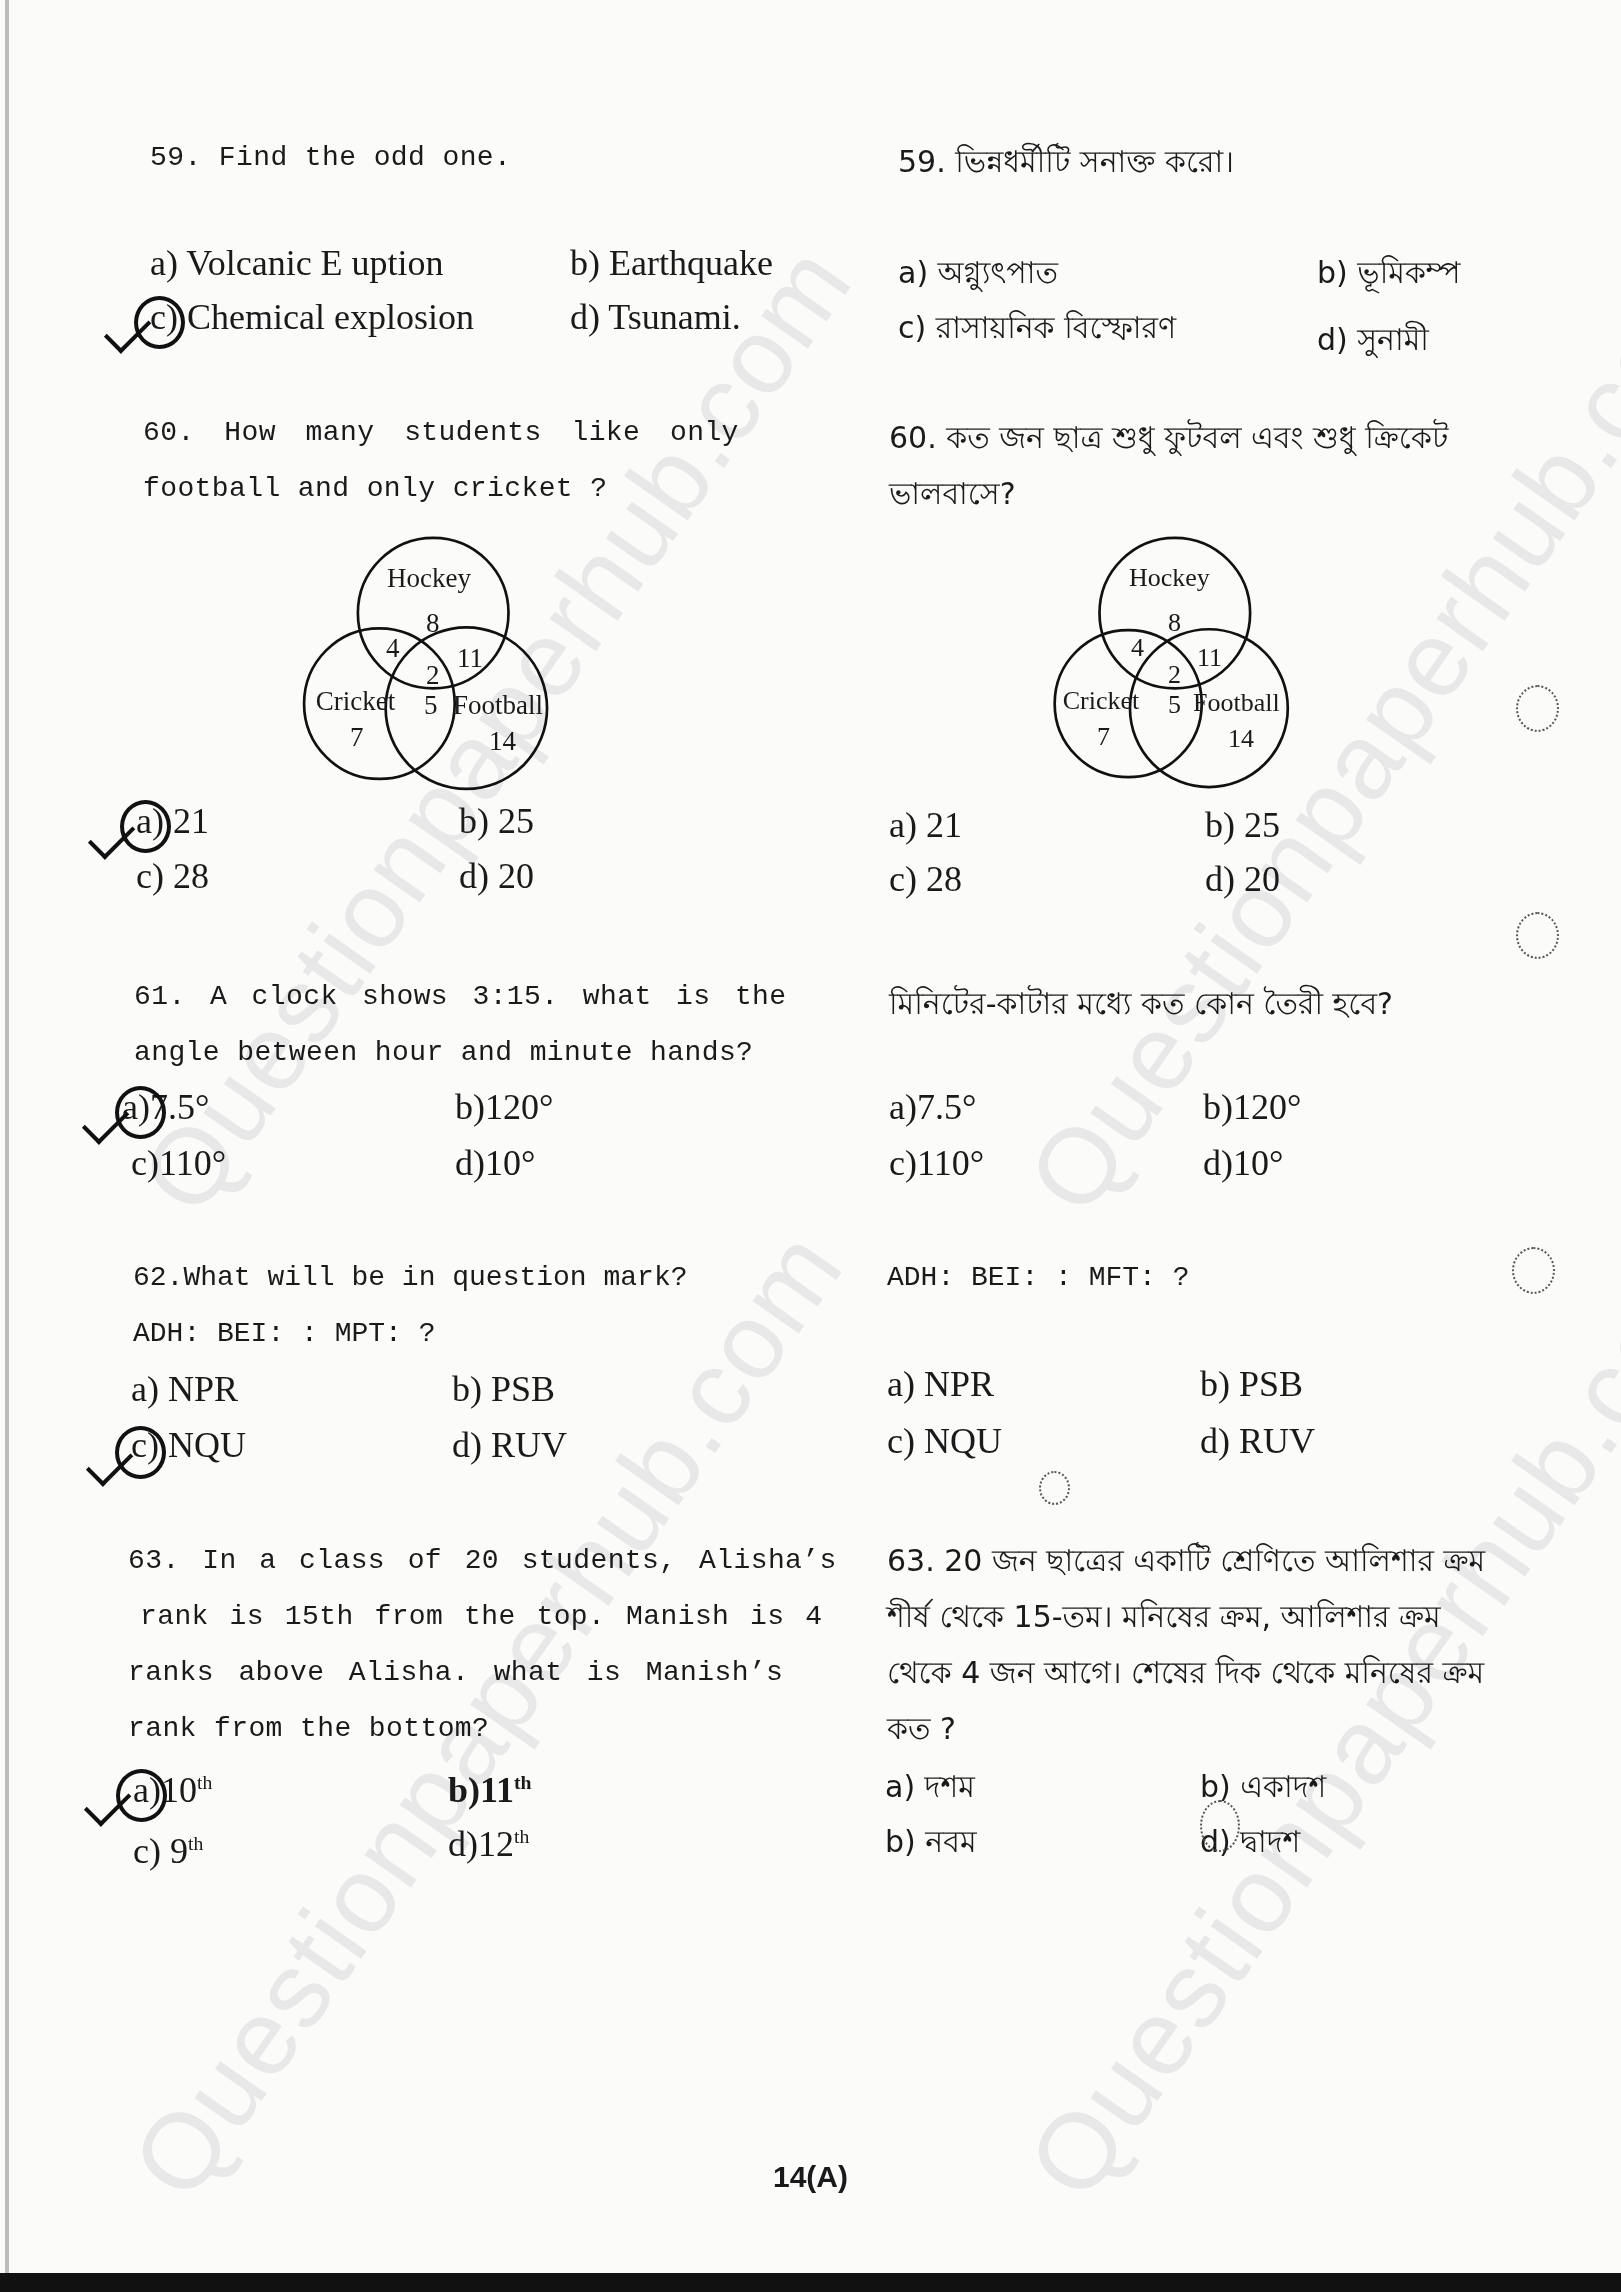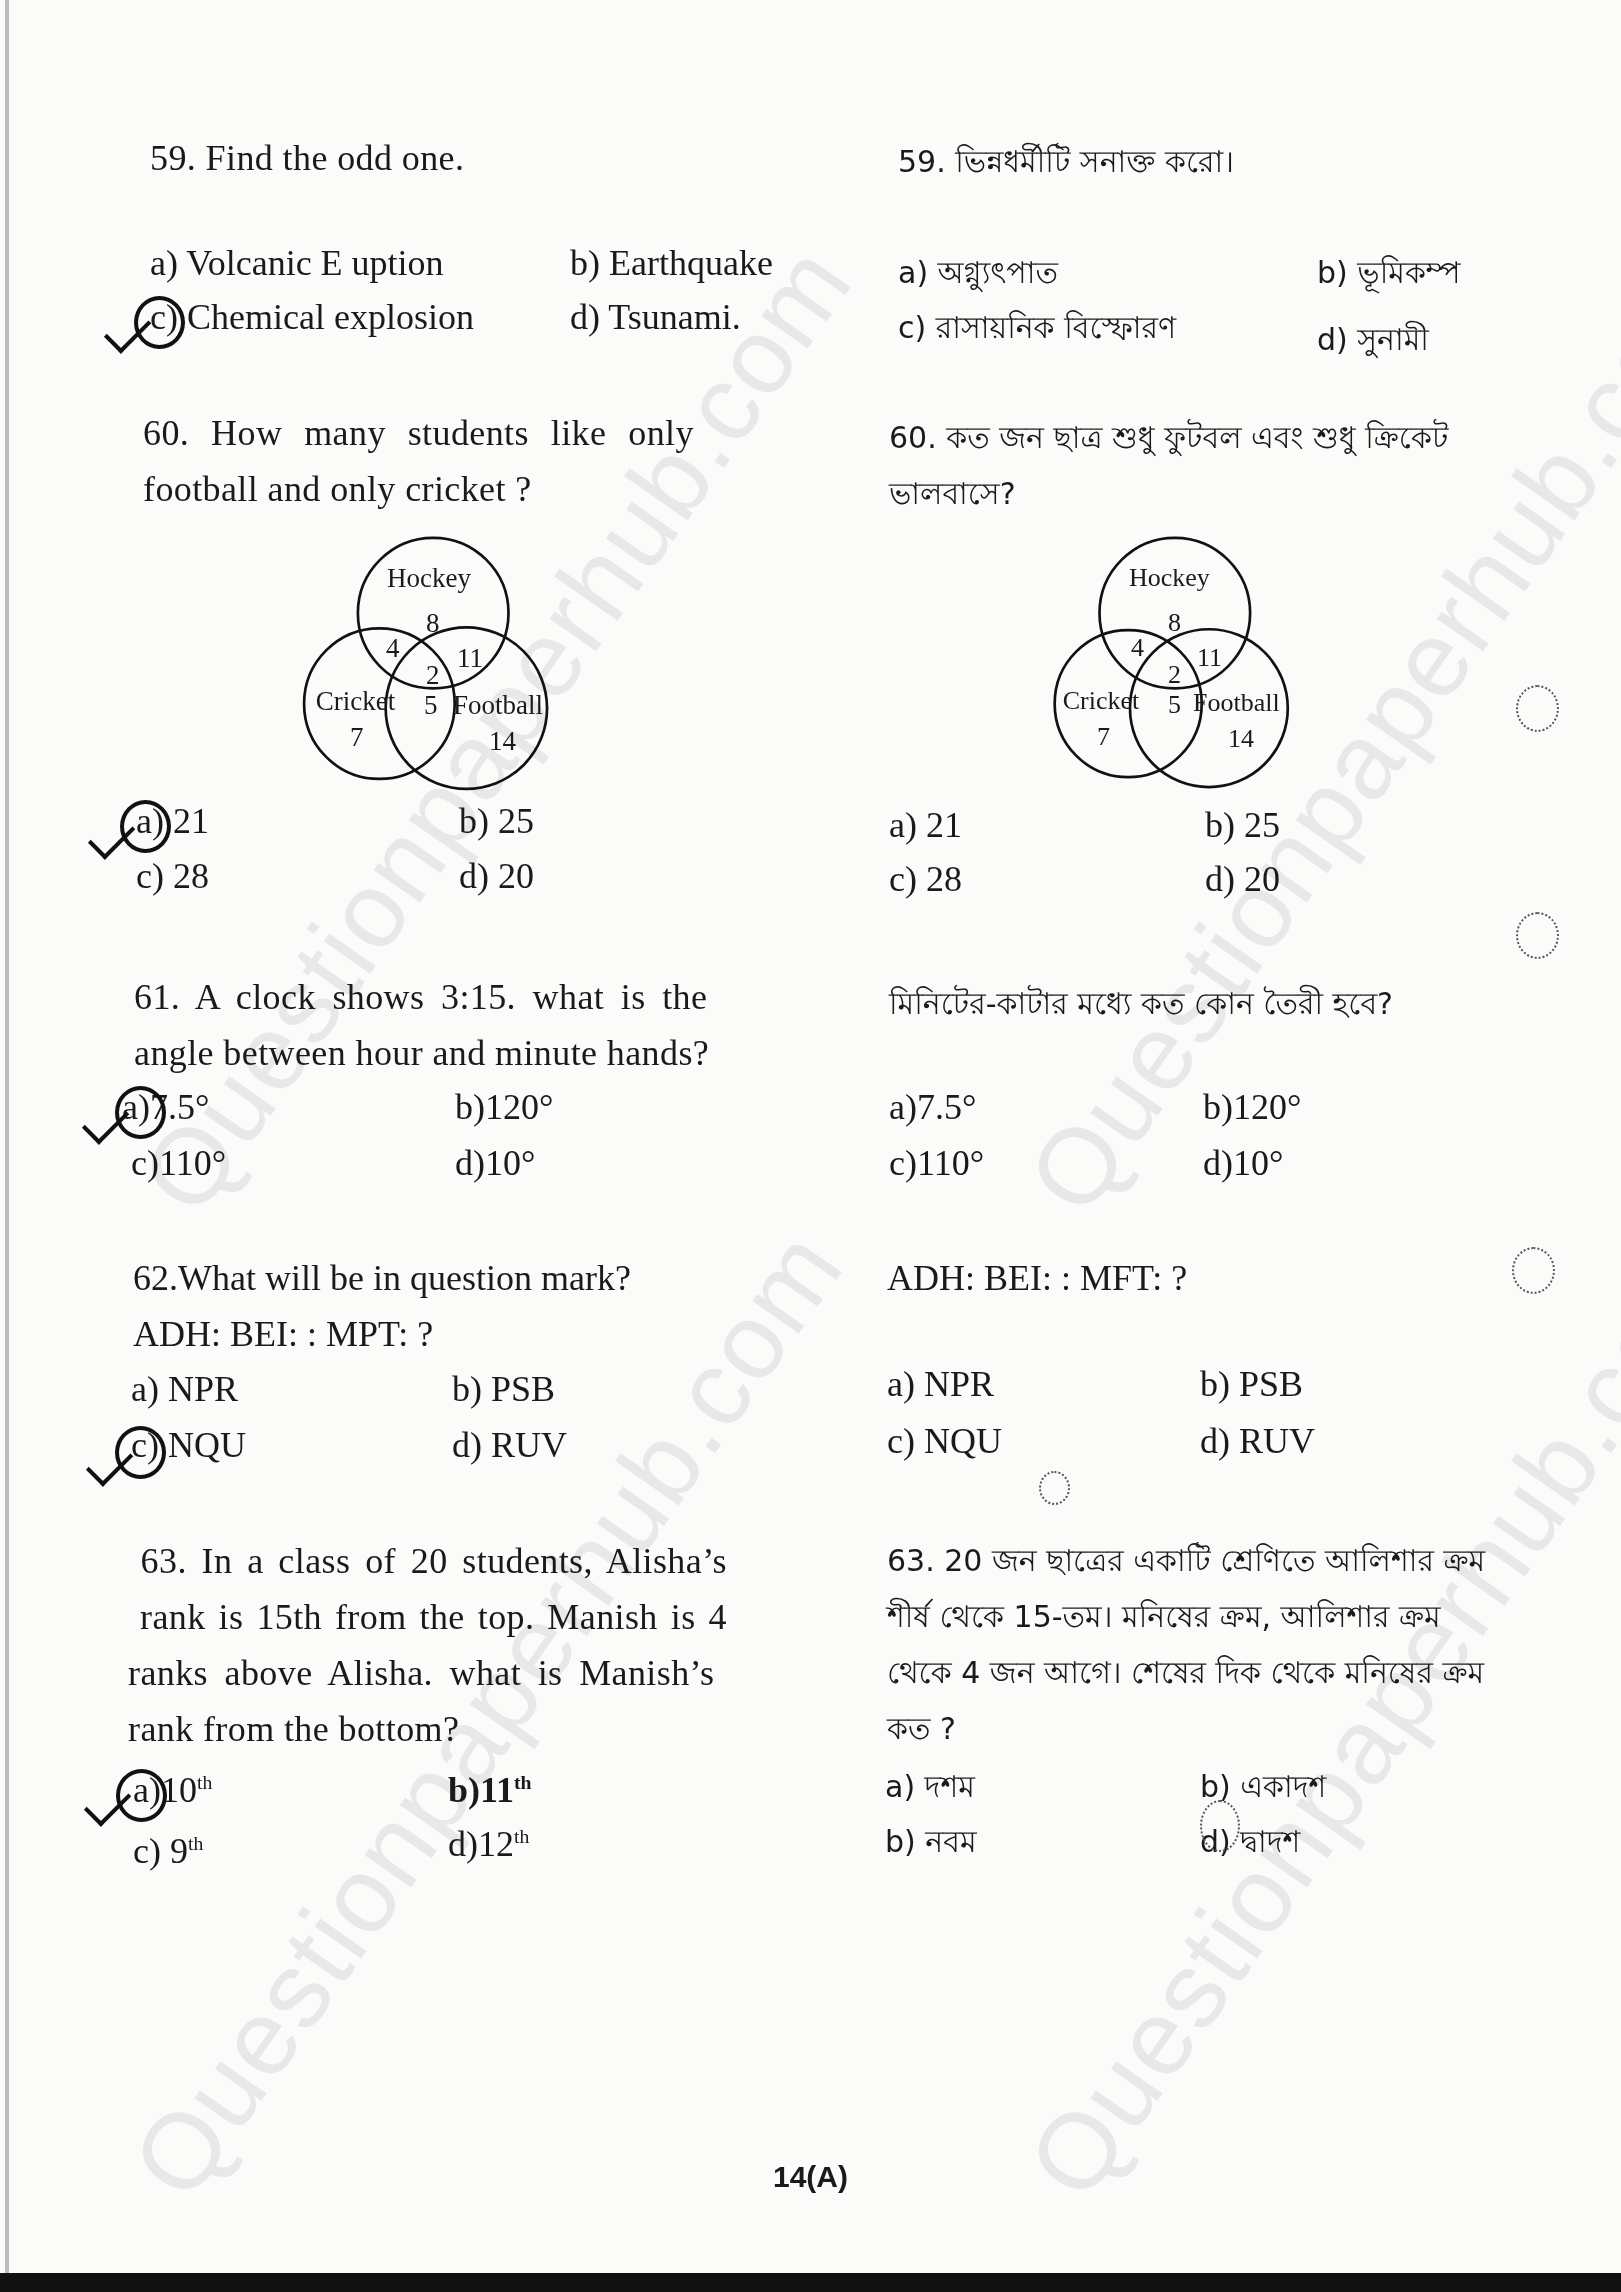--- a/index.html
+++ b/index.html
@@ -9,21 +9,21 @@
     font-family: "Liberation Serif", "DejaVu Serif", serif;
     color: #1a1a1a;
   }
   .left-edge { position: absolute; left: 5.4px; top: 0; width: 3.6px; height: 2293px; background: #bdbdbd; }
   .watermark {
     position: absolute; font-family: "Liberation Sans", "DejaVu Sans", sans-serif;
     font-size: 107px; color: rgba(150,150,150,0.18); transform: rotate(-55deg);
     transform-origin: left top; white-space: nowrap; pointer-events: none; letter-spacing: 1.8px;
   }
   .q { position: absolute; }
-  .qtext { font-size: 36px; line-height: 56px; }
+  .qtext { font-size: 28px; line-height: 56px; font-family: Liberation Mono, monospace; }
   .qtext.en { letter-spacing: 0.4px; }
   .opts { position: absolute; font-size: 36px; }
   .opt { position: absolute; white-space: nowrap; }
   .bn { font-family: "DejaVu Sans", sans-serif; font-size: 30px; }
   sup { font-size: 19.7px; }
   .mark-circle {
     position: absolute; width: 43px; height: 45px; border: 4.5px solid #111; border-radius: 50%;
   }
   .tick {
     position: absolute; width: 39px; height: 19.7px; border-left: 4.5px solid #111; border-bottom: 4.5px solid #111;

